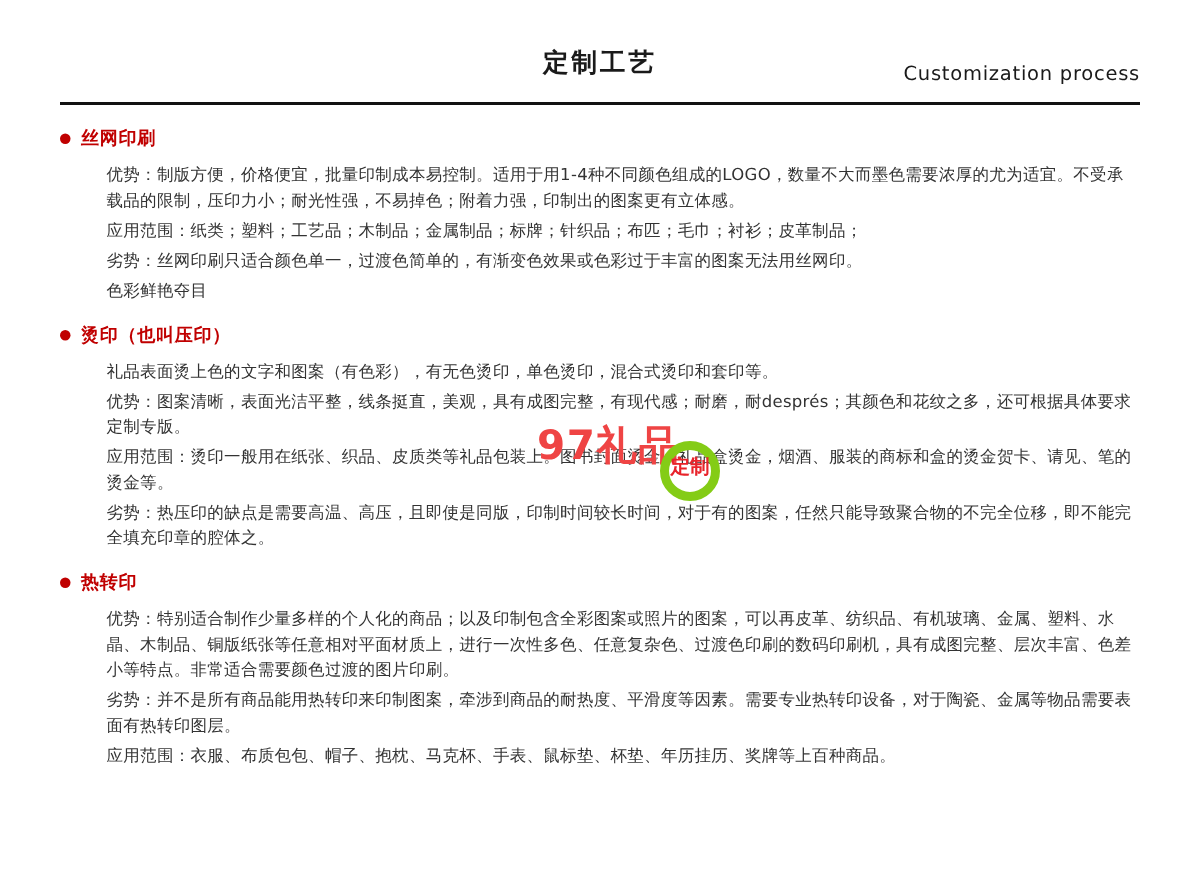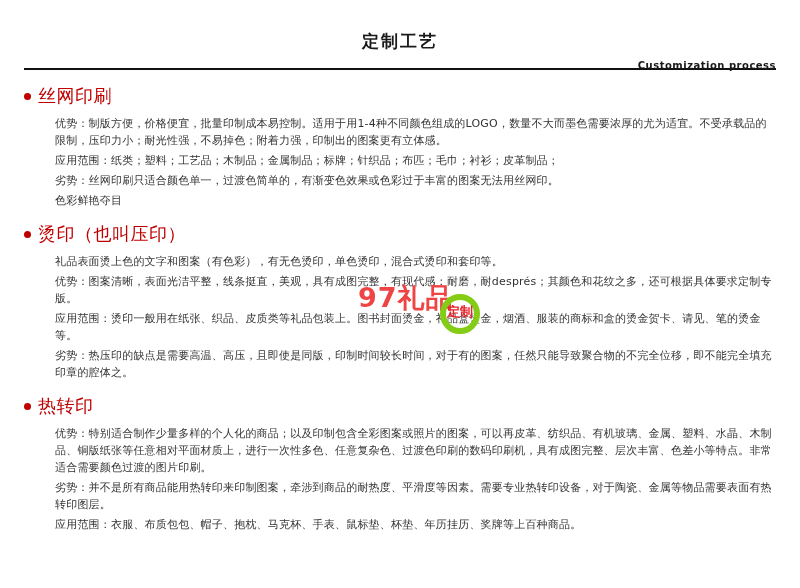--- a/index.html
+++ b/index.html
@@ -13,43 +13,43 @@
     font-family: "DejaVu Sans", "Liberation Sans", sans-serif;
     color: #2b2b2b;
     overflow: hidden;
     position: relative;
   }
   .page {
     position: relative;
     width: 800px;
     height: 504px;
     box-sizing: border-box;
-    padding: 0 24px;
+    padding: 0 40px;
   }
   .header {
     position: relative;
     height: 62px;
   }
   .header-title {
     position: absolute;
     top: 30px;
     left: 0;
     right: 0;
     text-align: center;
     font-size: 17px;
     font-weight: bold;
     letter-spacing: 2px;
     color: #1a1a1a;
   }
   .header-sub {
     position: absolute;
-    top: 60px;
+    top: 42px;
     right: 0;
-    font-size: 10px;
-    font-weight: bold;
+    font-size: 13px;
+    font-weight: normal;
     letter-spacing: 0.5px;
     color: #1a1a1a;
   }
   .rule {
     height: 2px;
     background: #111111;
     margin-top: 6px;
   }
   .content {
     padding-top: 14px;
@@ -65,22 +65,22 @@
   }
   .bullet {
     width: 7px;
     height: 7px;
     border-radius: 50%;
     background: #c00000;
     flex: 0 0 auto;
     display: inline-block;
   }
   .sec-title {
-    font-size: 18px;
-    font-weight: normal;
+    font-size: 12px;
+    font-weight: bold;
     color: #c00000;
     letter-spacing: 0.5px;
   }
   .para {
     font-size: 11px;
     line-height: 17px;
     color: #333333;
     padding-left: 28px;
     margin: 3px;
     letter-spacing: 0.2px;

